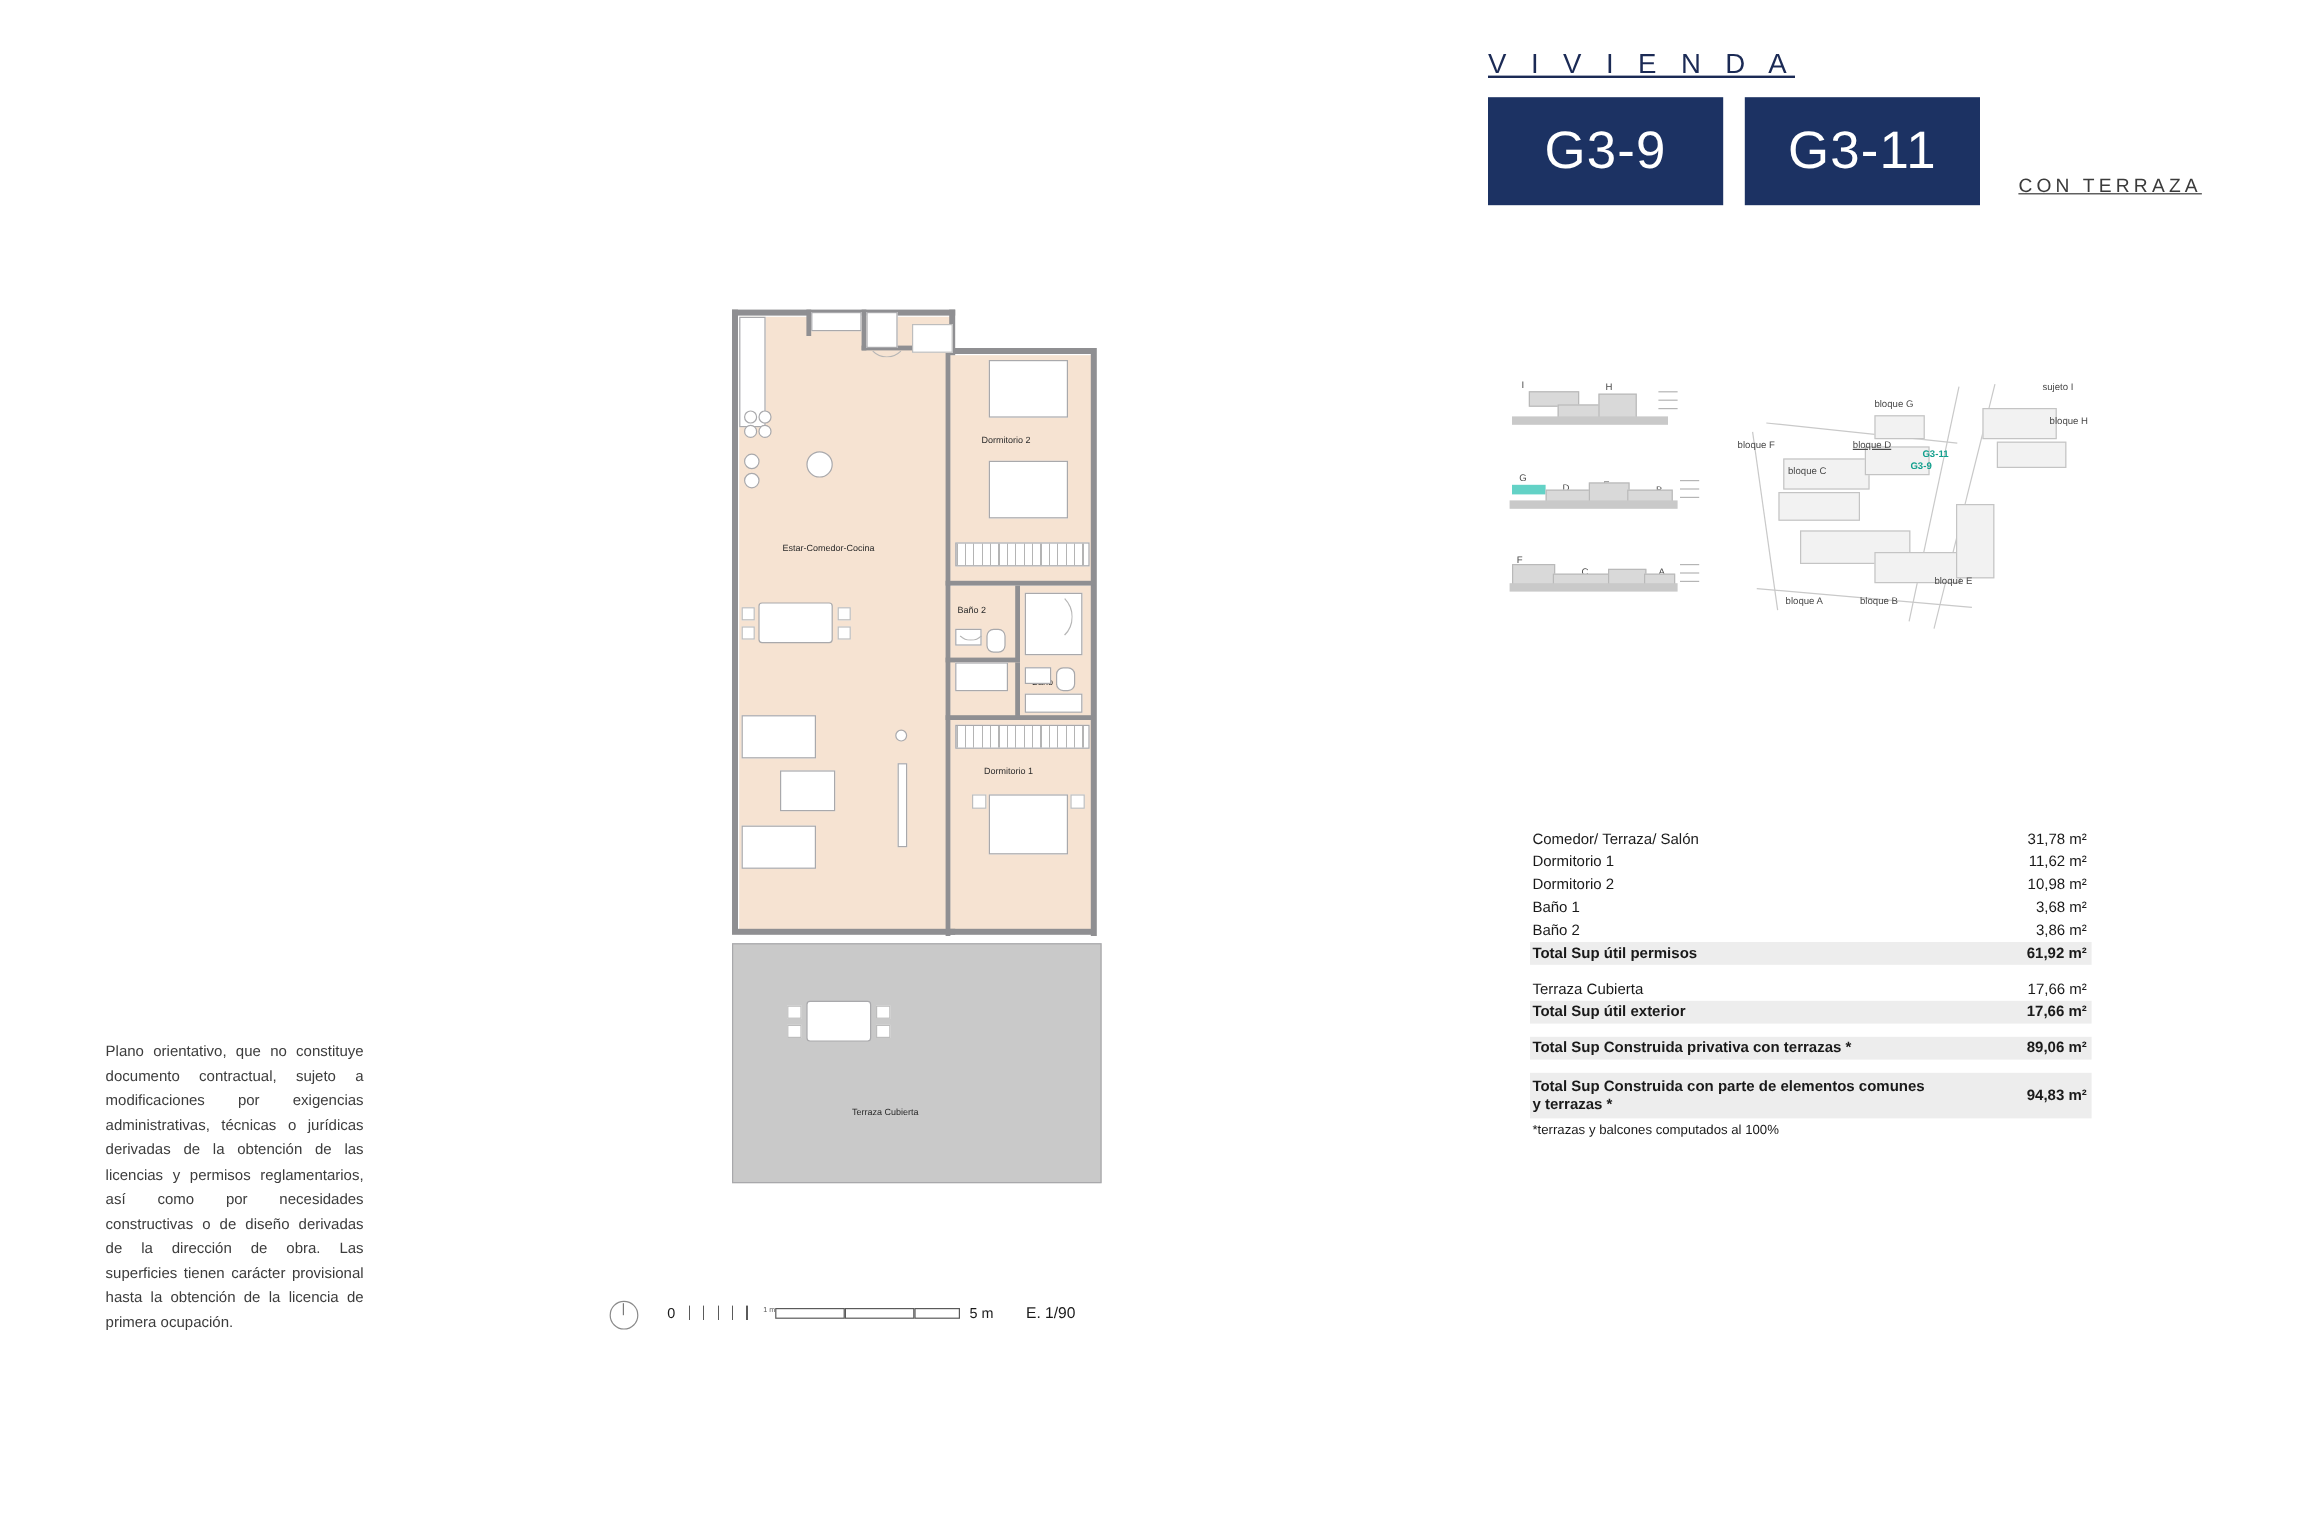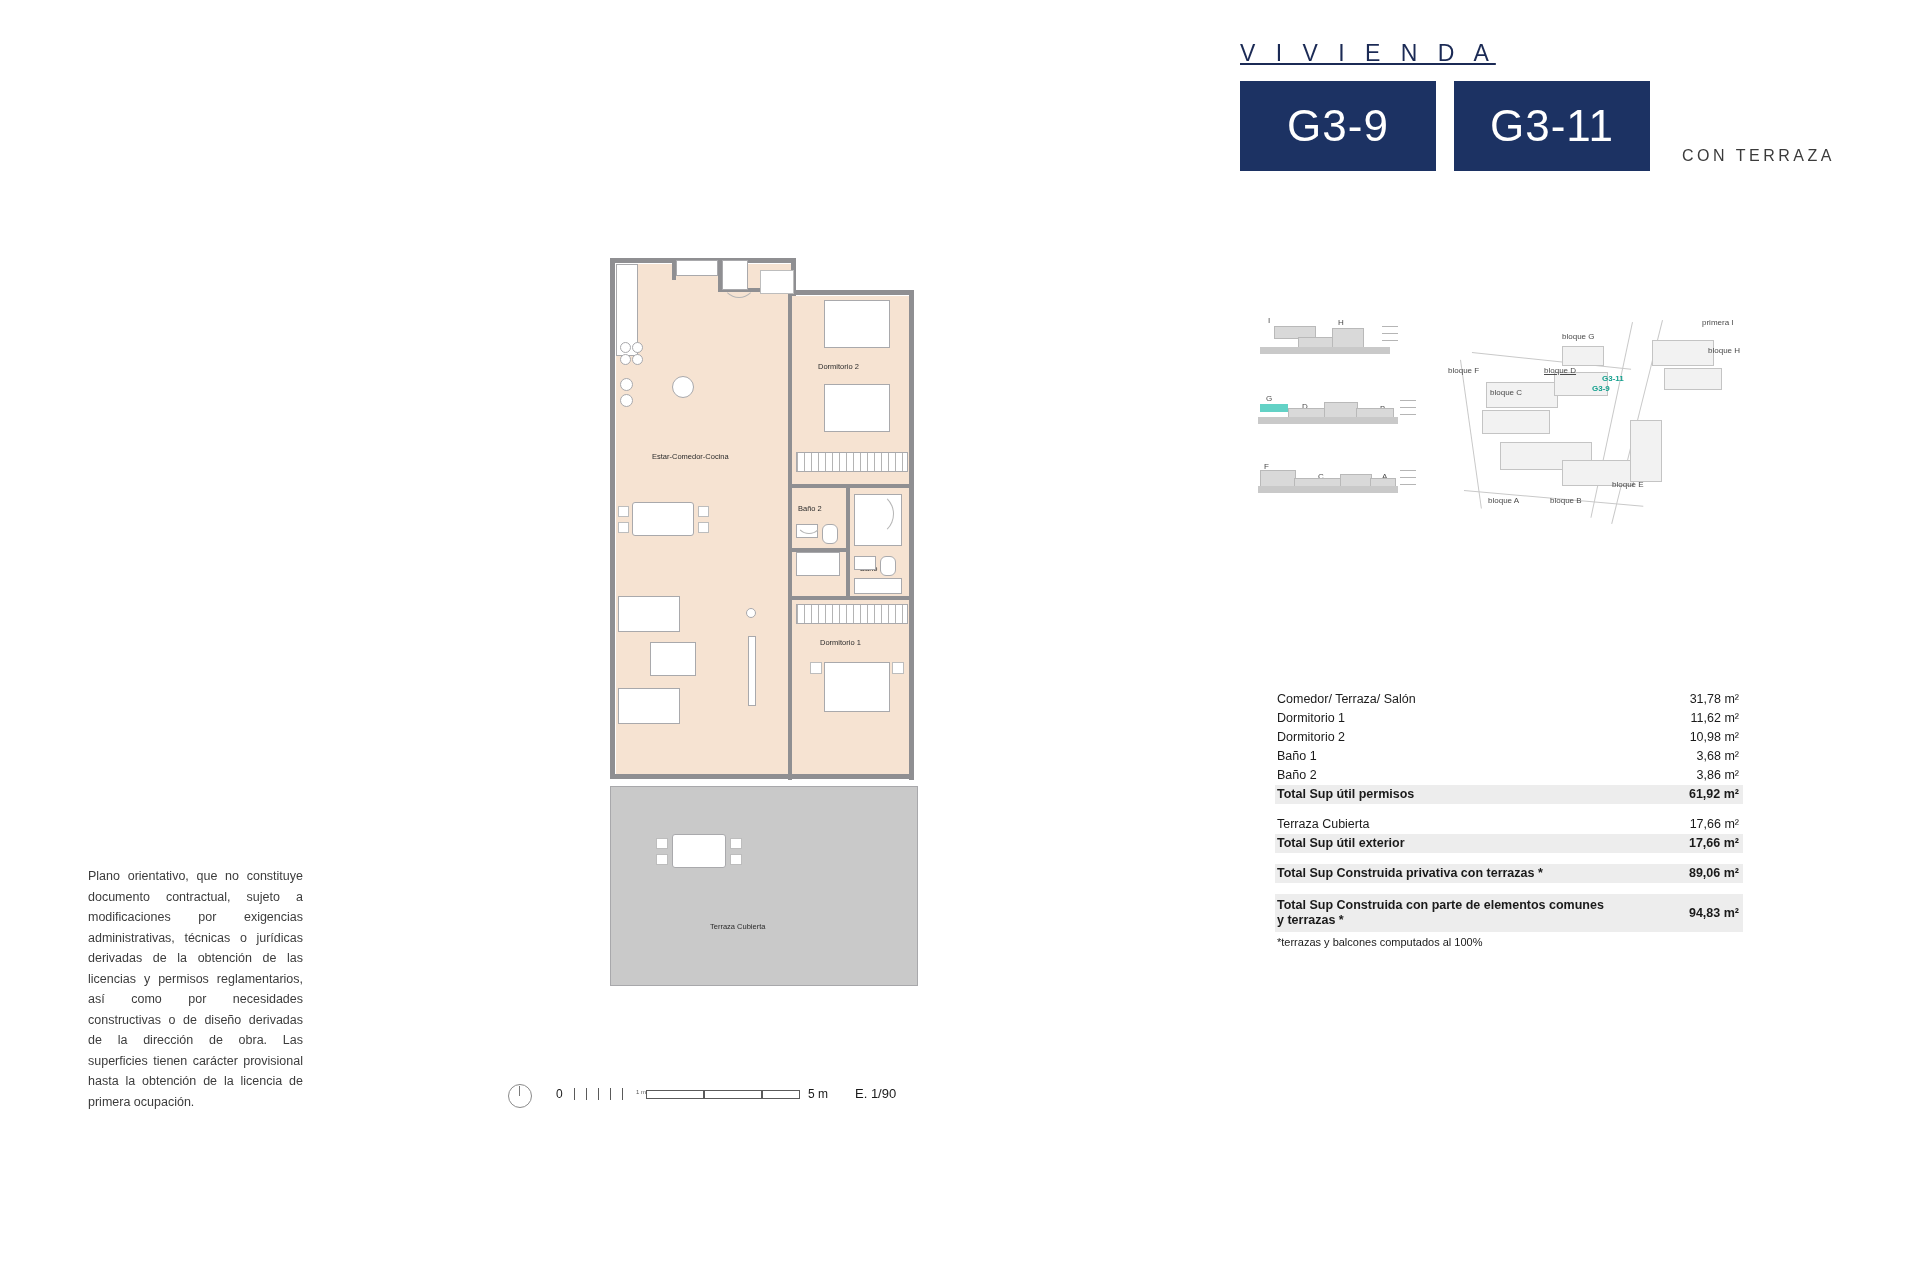--- a/index.html
+++ b/index.html
@@ -47,20 +47,21 @@
     font-size: 44px;
     letter-spacing: 1px;
     font-weight: 400;
   }
   #header .con-terraza {
     font-size: 16px;
     letter-spacing: 3.5px;
     color: #3b3b3b;
     margin-left: 14px;
     padding-bottom: 6px;
+    text-decoration: underline;
   }
 
   
   #keyplans {
     position: absolute;
     left: 1232px;
     top: 300px;
     width: 630px;
     height: 250px;
   }
@@ -313,21 +314,21 @@
   <div class="site-shape" style="left:254px; top:82px; width:70px; height:24px;"></div>
   <div class="site-shape" style="left:250px; top:110px; width:66px; height:22px;"></div>
   <div class="site-shape" style="left:322px; top:72px; width:52px; height:22px;"></div>
   <div class="site-shape" style="left:330px; top:46px; width:40px; height:18px;"></div>
   <div class="site-shape" style="left:420px; top:40px; width:60px; height:24px;"></div>
   <div class="site-shape" style="left:432px; top:68px; width:56px; height:20px;"></div>
   <div class="site-shape" style="left:268px; top:142px; width:90px; height:26px;"></div>
   <div class="site-shape" style="left:330px; top:160px; width:70px; height:24px;"></div>
   <div class="site-shape" style="left:398px; top:120px; width:30px; height:60px;"></div>
 
-  <div class="kp-label" style="left:470px; top:18px;">primera I</div>
+  <div class="kp-label" style="left:470px; top:18px;">sujeto I</div>
   <div class="kp-label" style="left:476px; top:46px;">bloque H</div>
   <div class="kp-label" style="left:330px; top:32px;">bloque G</div>
   <div class="kp-label" style="left:216px; top:66px;">bloque F</div>
   <div class="kp-label" style="left:312px; top:66px;text-decoration:underline;">bloque D</div>
   <div class="kp-label" style="left:258px; top:88px;">bloque C</div>
   <div class="kp-label" style="left:256px; top:196px;">bloque A</div>
   <div class="kp-label" style="left:318px; top:196px;">bloque B</div>
   <div class="kp-label" style="left:380px; top:180px;">bloque E</div>
 
   <div class="unit-tag" style="left:370px; top:74px;">G3-11</div>

